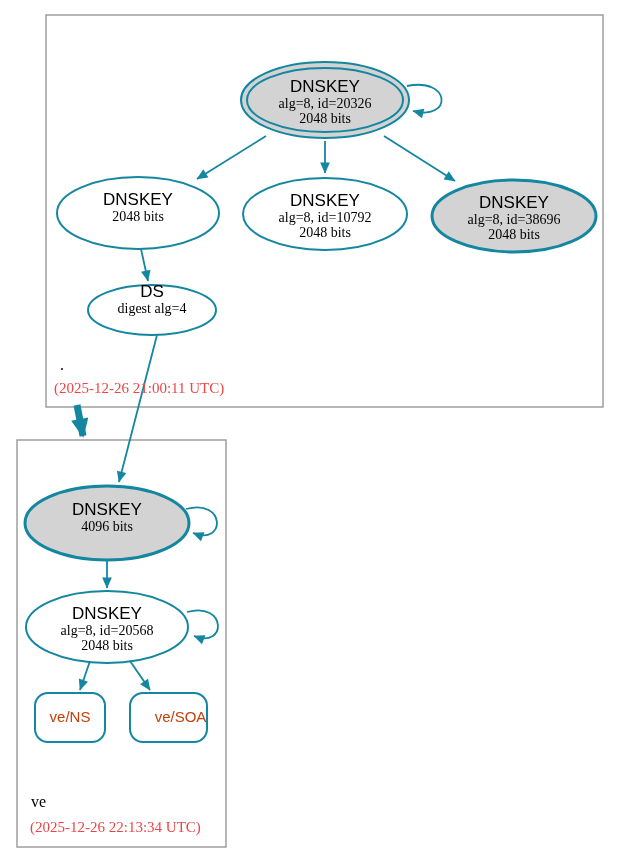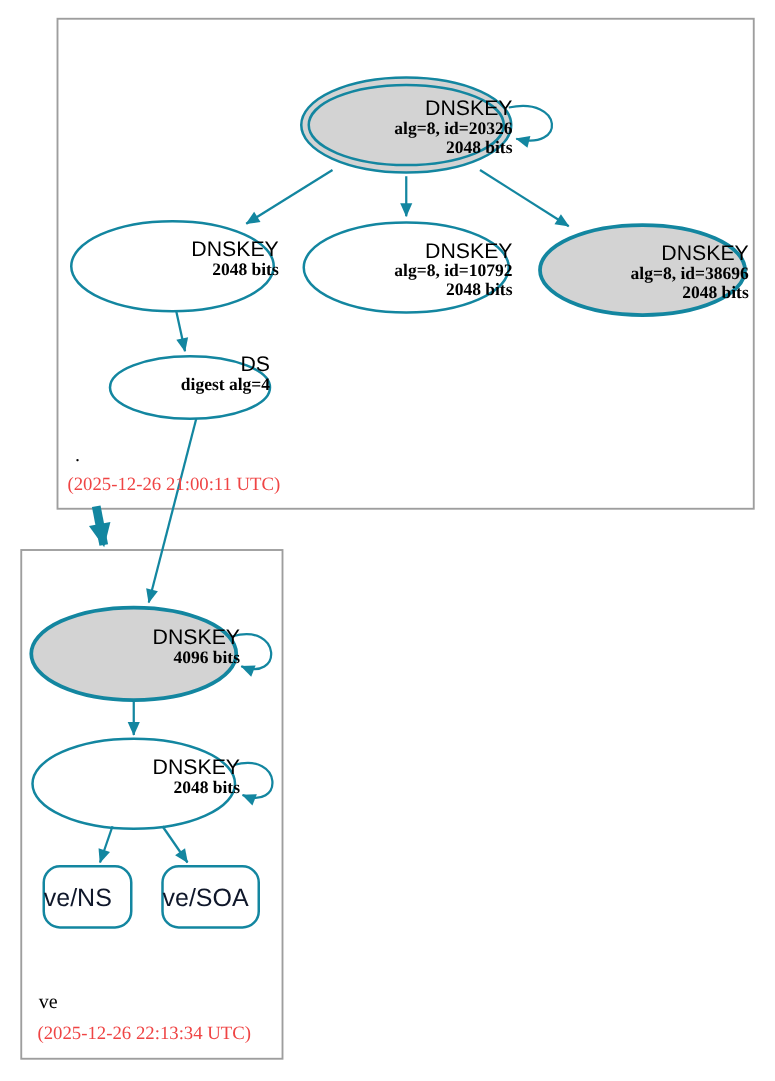--- a/index.html
+++ b/index.html
@@ -1,21 +1,21 @@
 <!DOCTYPE html>
 <html><head>
 <meta charset="utf-8">
 <style>
   html,body{margin:0;padding:0;background:#fff;}
   .canvas{position:relative;width:620px;height:865px;background:#ffffff;overflow:hidden;}
   .canvas svg{position:absolute;left:0;top:0;}
-  .node-label{position:absolute;text-align:right;color:#000;pointer-events:none;}
+  .node-label{position:absolute;text-align:center;color:#000;pointer-events:none;}
   .node-title{font-family:"Liberation Sans",sans-serif;font-size:17px;line-height:19px;}
-  .node-detail{font-family:"Liberation Serif",serif;font-size:14px;line-height:15px;font-weight:bold;}
-  .rr-label{position:absolute;color:#0f172a;font-family:"Liberation Sans",sans-serif;font-size:20px;pointer-events:none;}
+  .node-detail{font-family:"Liberation Serif",serif;font-size:14px;line-height:15px;}
+  .rr-label{position:absolute;text-align:center;color:#c2410c;font-family:"Liberation Sans",sans-serif;font-size:15px;pointer-events:none;}
   .zone-label{position:absolute;color:#000;font-family:"Liberation Serif",serif;font-size:16px;pointer-events:none;}
   .zone-ts{position:absolute;color:#ef4444;font-family:"Liberation Serif",serif;font-size:15px;pointer-events:none;}
 </style>
 </head>
 <body>
 
 <div class="canvas">
 
   <svg width="620" height="865" viewBox="0 0 620 865">
     <defs>
@@ -84,20 +84,21 @@
     <div class="node-detail">digest alg=4</div>
   </div>
 
   <div class="node-label" style="left:22px;top:500px;width:170px">
     <div class="node-title">DNSKEY</div>
     <div class="node-detail">4096 bits</div>
   </div>
 
   <div class="node-label" style="left:22px;top:604px;width:170px">
     <div class="node-title">DNSKEY</div>
+    <div class="node-detail">alg=8, id=20568</div>
     <div class="node-detail">2048 bits</div>
   </div>
 
   <div class="rr-label" style="left:35px;top:708px;width:70px">ve/NS</div>
   <div class="rr-label" style="left:130px;top:708px;width:101px">ve/SOA</div>
 
   <div class="zone-label" style="left:60px;top:356px">.</div>
   <div class="zone-ts" style="left:54px;top:380px">(2025-12-26 21:00:11 UTC)</div>
 
   <div class="zone-label" style="left:31px;top:793px">ve</div>

